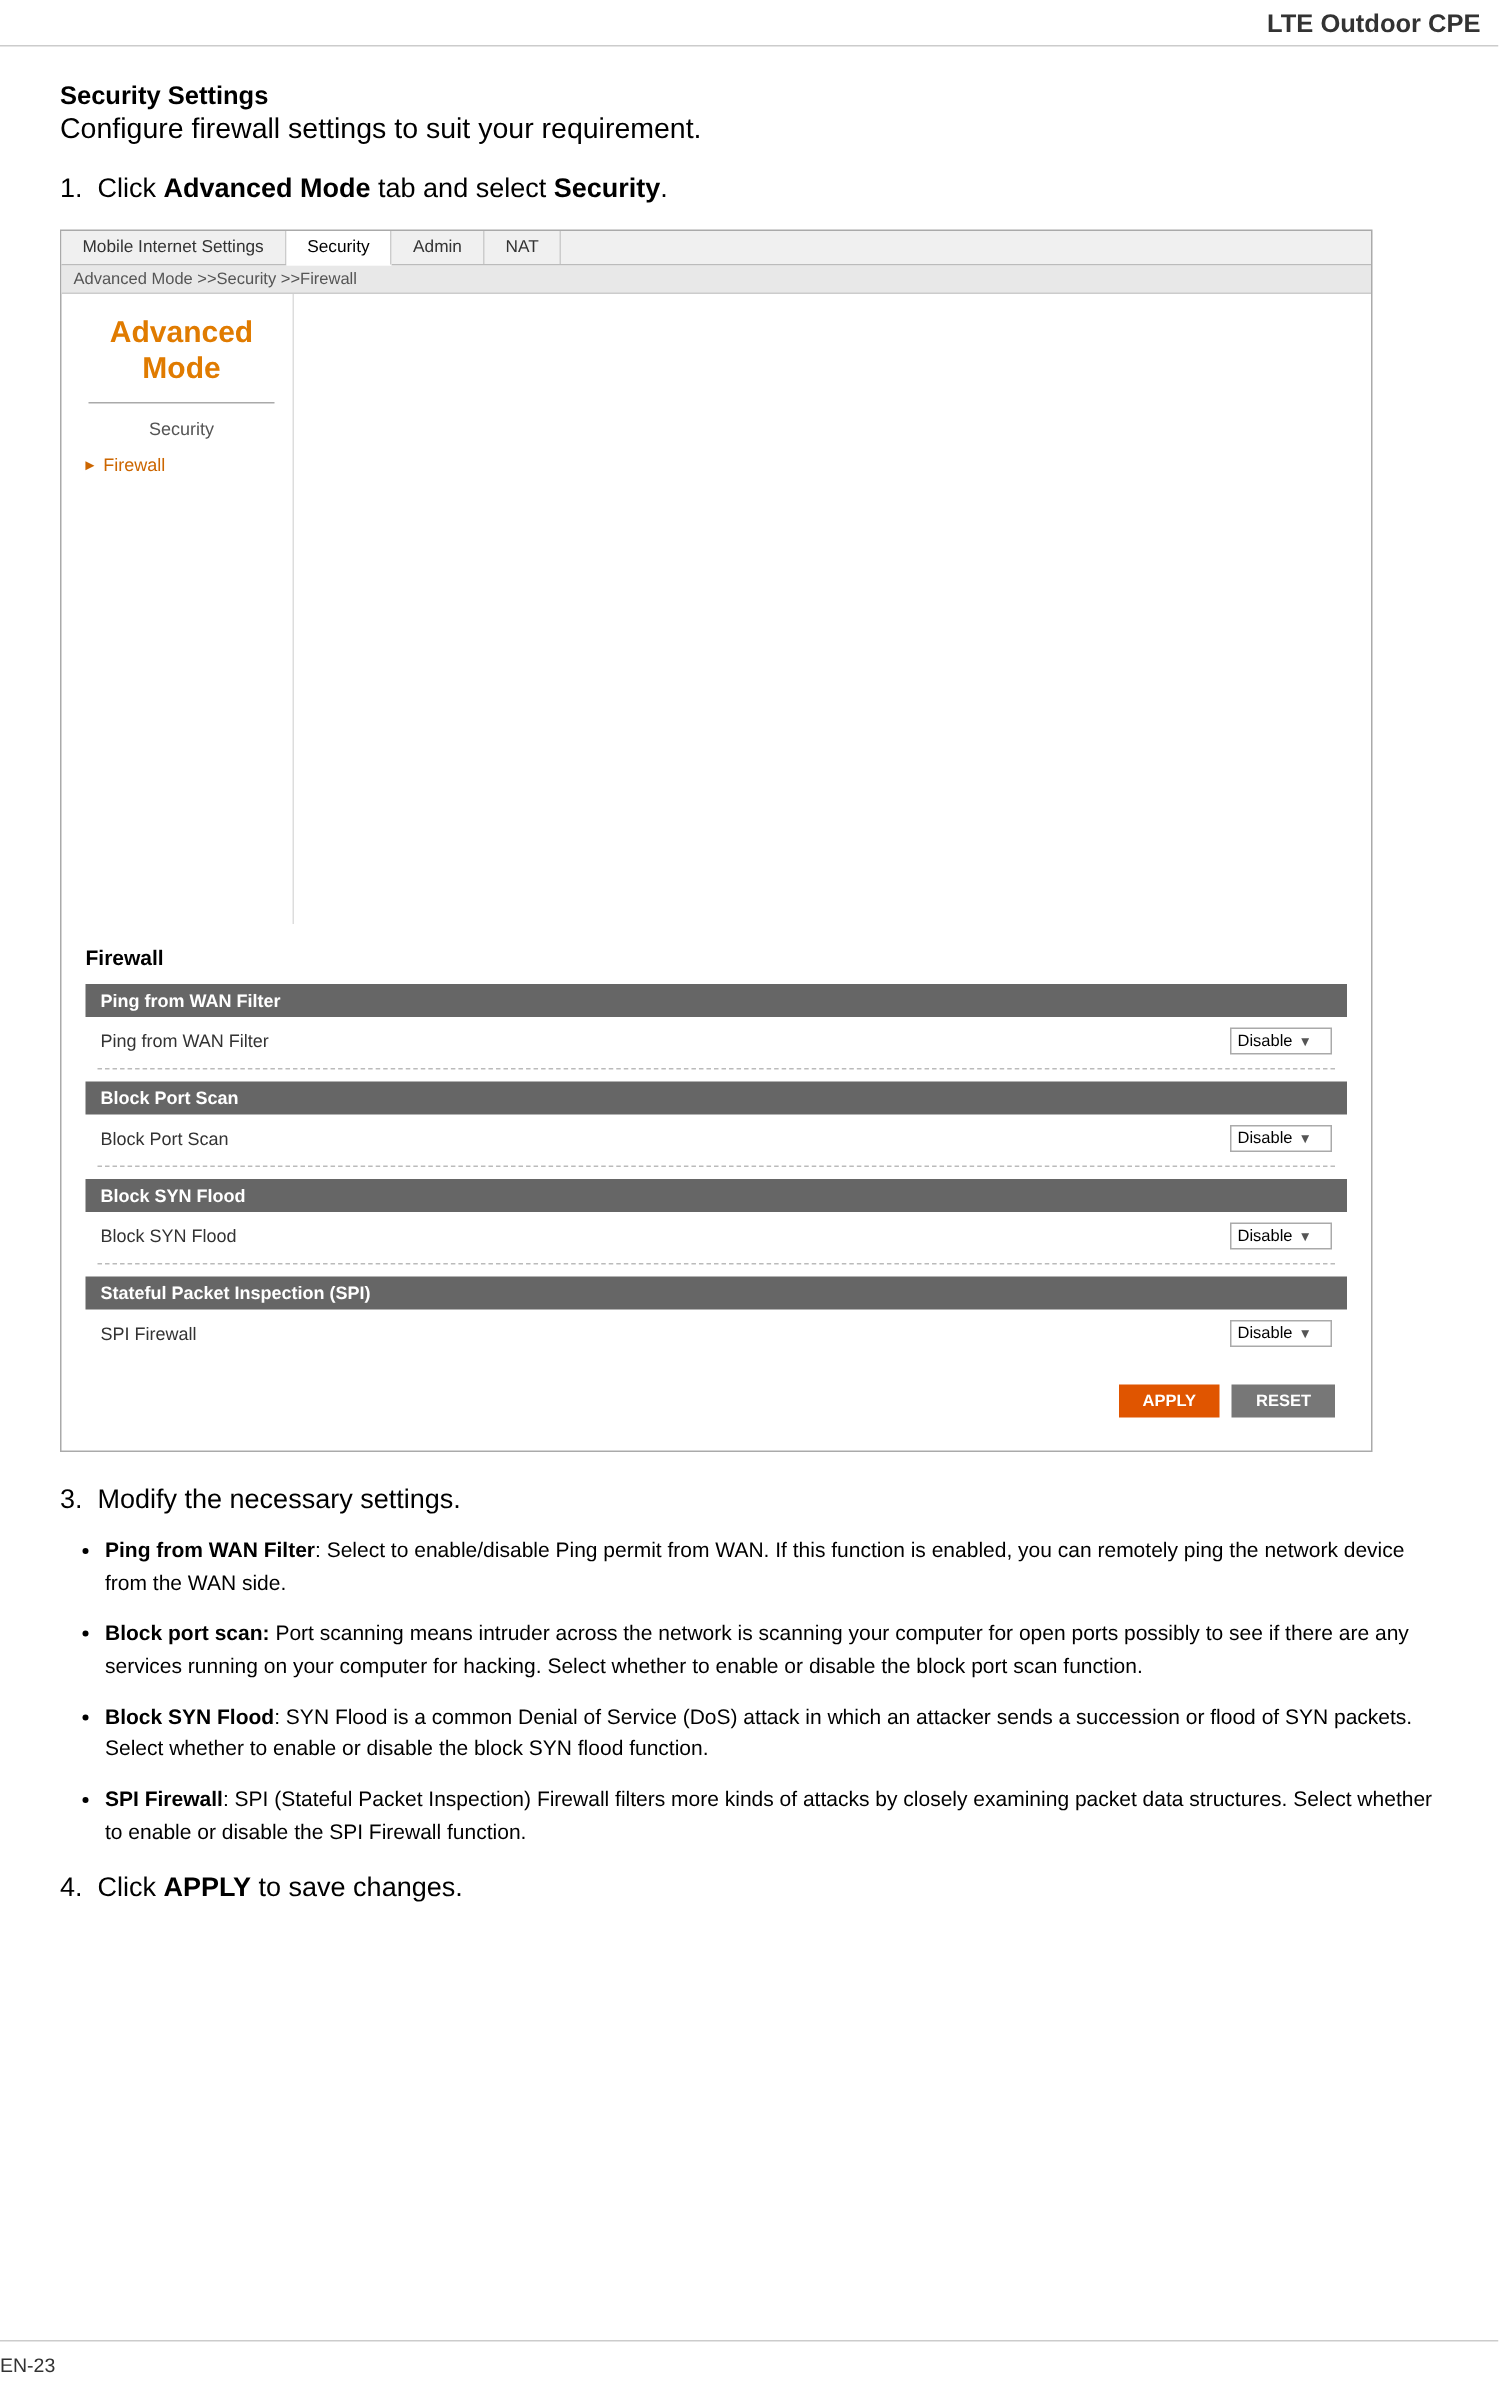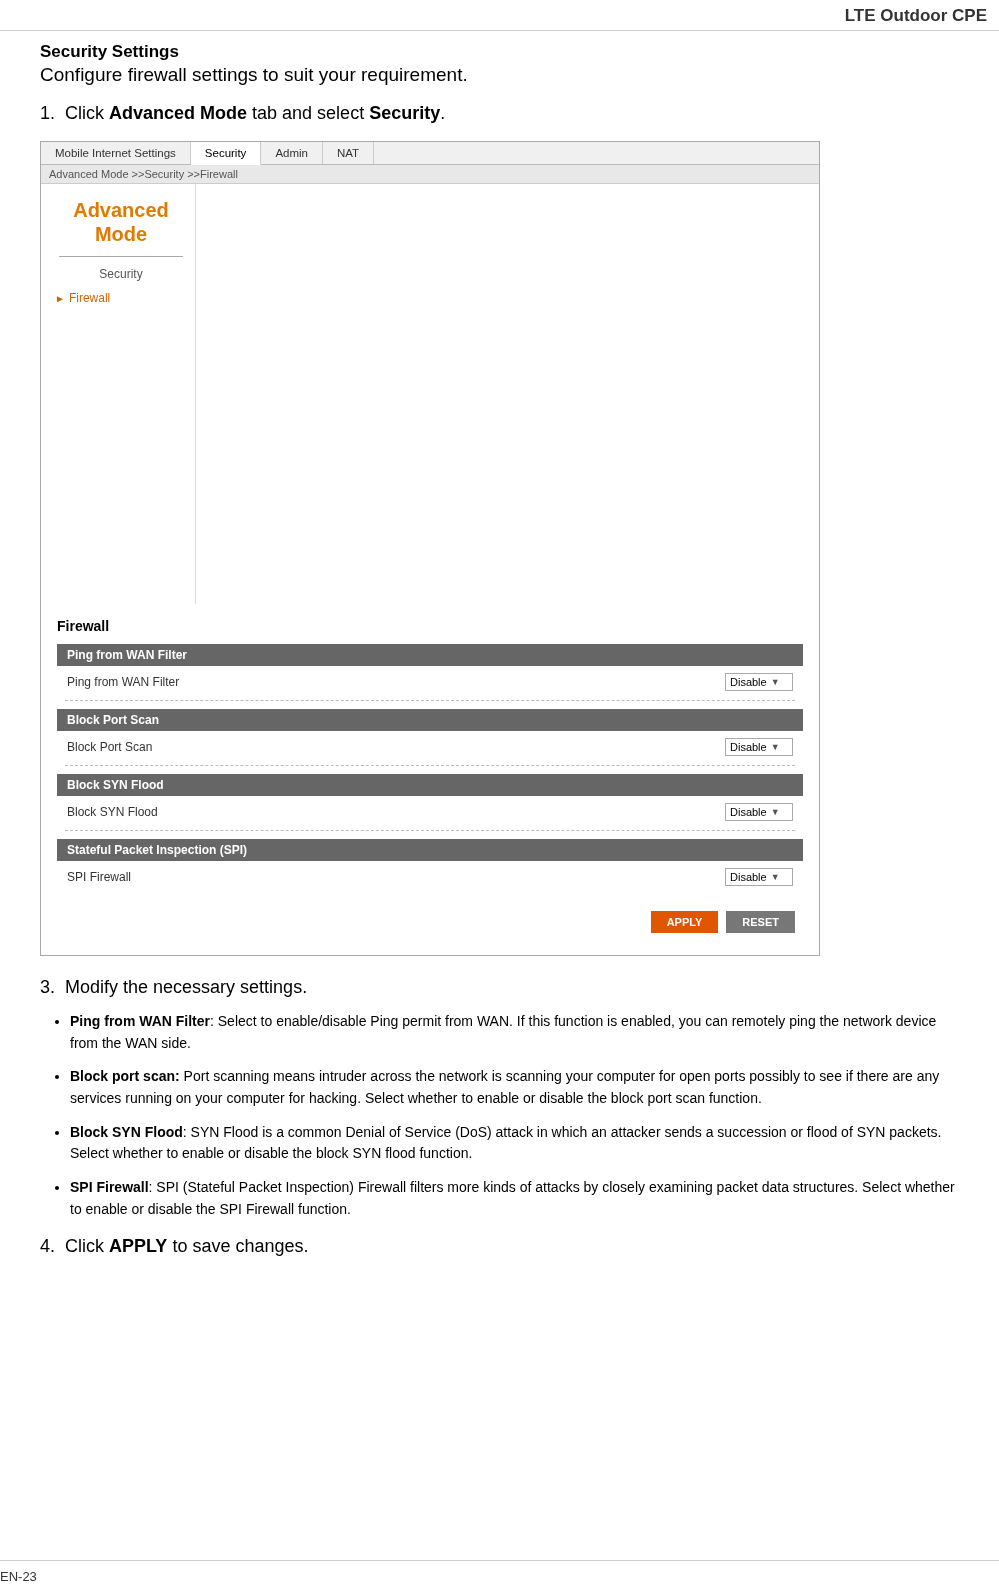--- a/index.html
+++ b/index.html
@@ -23,38 +23,39 @@
       border-bottom: 1px solid #ccc;
       width: 100%;
     }
     .content {
       padding: 18px 40px 40px 40px;
     }
     h1.page-title {
       font-size: 17px;
       font-weight: bold;
       margin-bottom: 2px;
+      margin-top: 12px;
     }
     .subtitle {
       font-size: 19px;
       margin-bottom: 14px;
     }
     .step {
       margin-bottom: 10px;
       font-size: 18px;
       line-height: 1.5;
     }
     .step span.bold { font-weight: bold; }
 
     
     .screenshot-frame {
       border: 1px solid #aaa;
       margin: 14px 0 18px 0;
       background: #fff;
-      width: 780px;
+      width: 875px;
     }
     
     .tabs-row {
       display: flex;
       border-bottom: 1px solid #bbb;
       background: #f0f0f0;
       padding: 0;
     }
     .tab {
       padding: 5px 14px;

